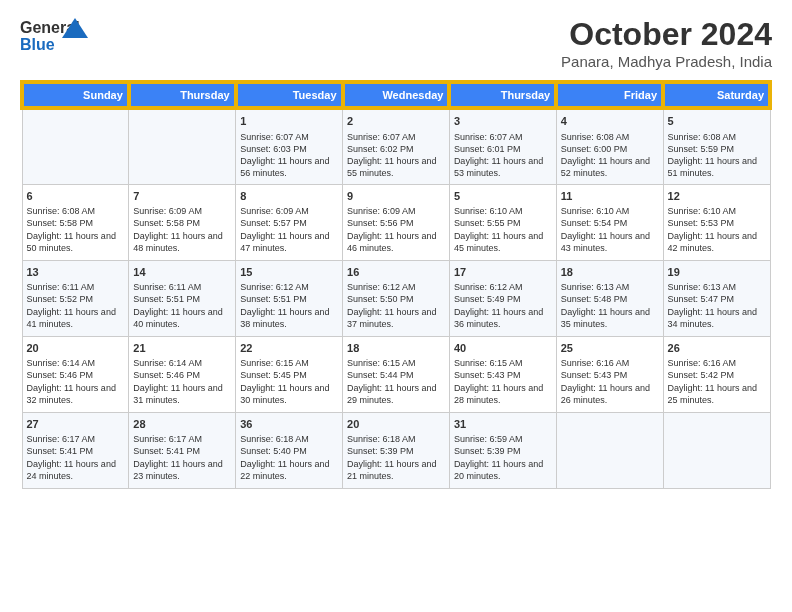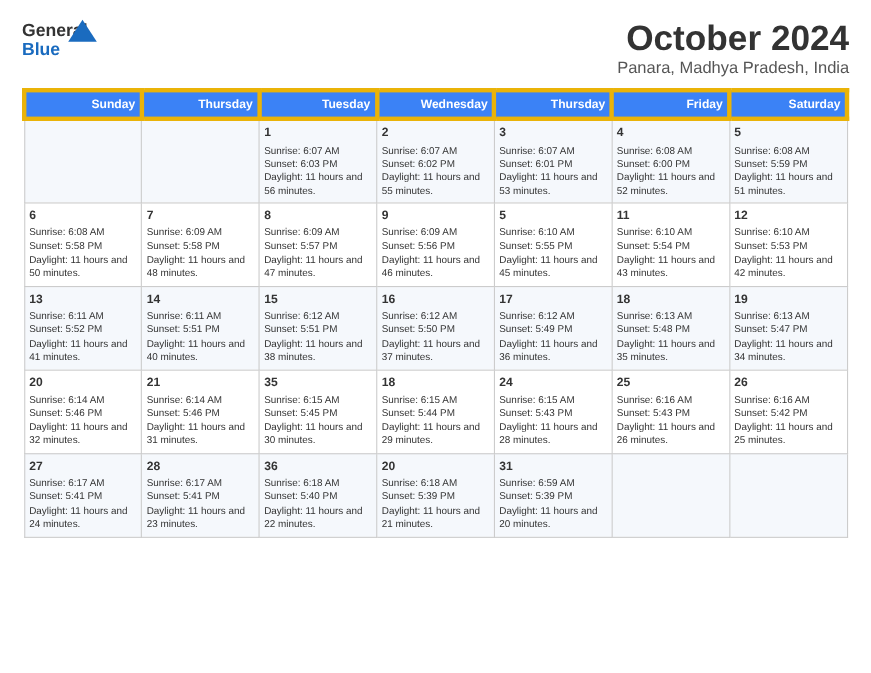--- a/index.html
+++ b/index.html
@@ -245,33 +245,33 @@
 Sunset: 5:46 PM
 Daylight: 11 hours and 32 minutes.</div>
           </td>
           <td>
             <span class="day-num">21</span>
             <div class="cell-text" style="white-space: pre-line;">Sunrise: 6:14 AM
 Sunset: 5:46 PM
 Daylight: 11 hours and 31 minutes.</div>
           </td>
           <td>
-            <span class="day-num">35</span>
+            <span class="day-num">22</span>
             <div class="cell-text" style="white-space: pre-line;">Sunrise: 6:15 AM
 Sunset: 5:45 PM
 Daylight: 11 hours and 30 minutes.</div>
           </td>
           <td>
             <span class="day-num">18</span>
             <div class="cell-text" style="white-space: pre-line;">Sunrise: 6:15 AM
 Sunset: 5:44 PM
 Daylight: 11 hours and 29 minutes.</div>
           </td>
           <td>
-            <span class="day-num">24</span>
+            <span class="day-num">40</span>
             <div class="cell-text" style="white-space: pre-line;">Sunrise: 6:15 AM
 Sunset: 5:43 PM
 Daylight: 11 hours and 28 minutes.</div>
           </td>
           <td>
             <span class="day-num">25</span>
             <div class="cell-text" style="white-space: pre-line;">Sunrise: 6:16 AM
 Sunset: 5:43 PM
 Daylight: 11 hours and 26 minutes.</div>
           </td>

